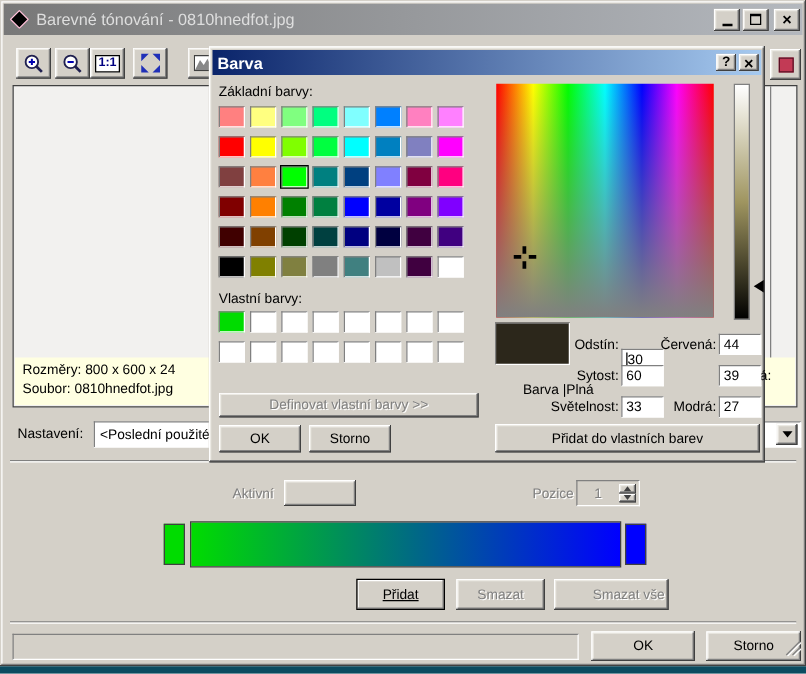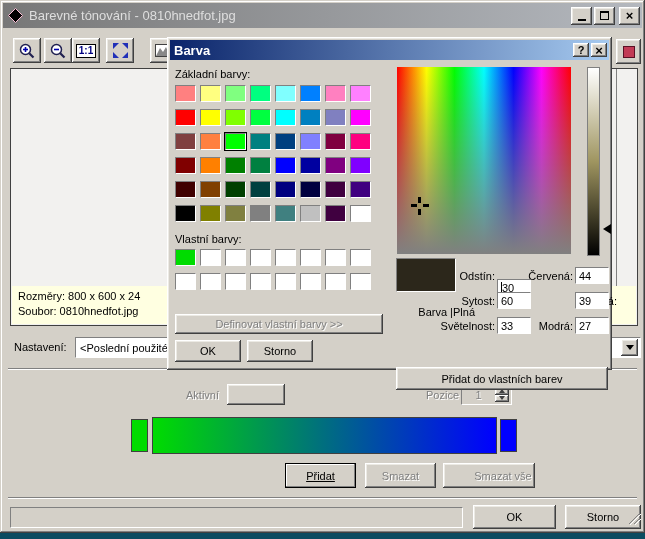--- a/index.html
+++ b/index.html
@@ -326,18 +326,18 @@
       </div>
     <span class="rlabel" style="left:336px;top:258px;width:70px;margin-left:44px;">Zelená:</span>
     <div class="edit" style="left:408px;top:255px;">
         <span>39</span>
       </div>
     <span class="rlabel" style="left:336px;top:283px;width:70px;">Modrá:</span>
     <div class="edit" style="left:408px;top:280px;">
         <span>27</span>
       </div>
 
-    <div class="btn raised" style="left:229px;top:302px;width:212px;height:23px;margin-top:28px;">
+    <div class="btn raised" style="left:229px;top:302px;width:212px;height:23px;">
         <span>Přidat do vlastních barev</span>
       </div>
   </div>
 
 </div>
 
 </body></html>

